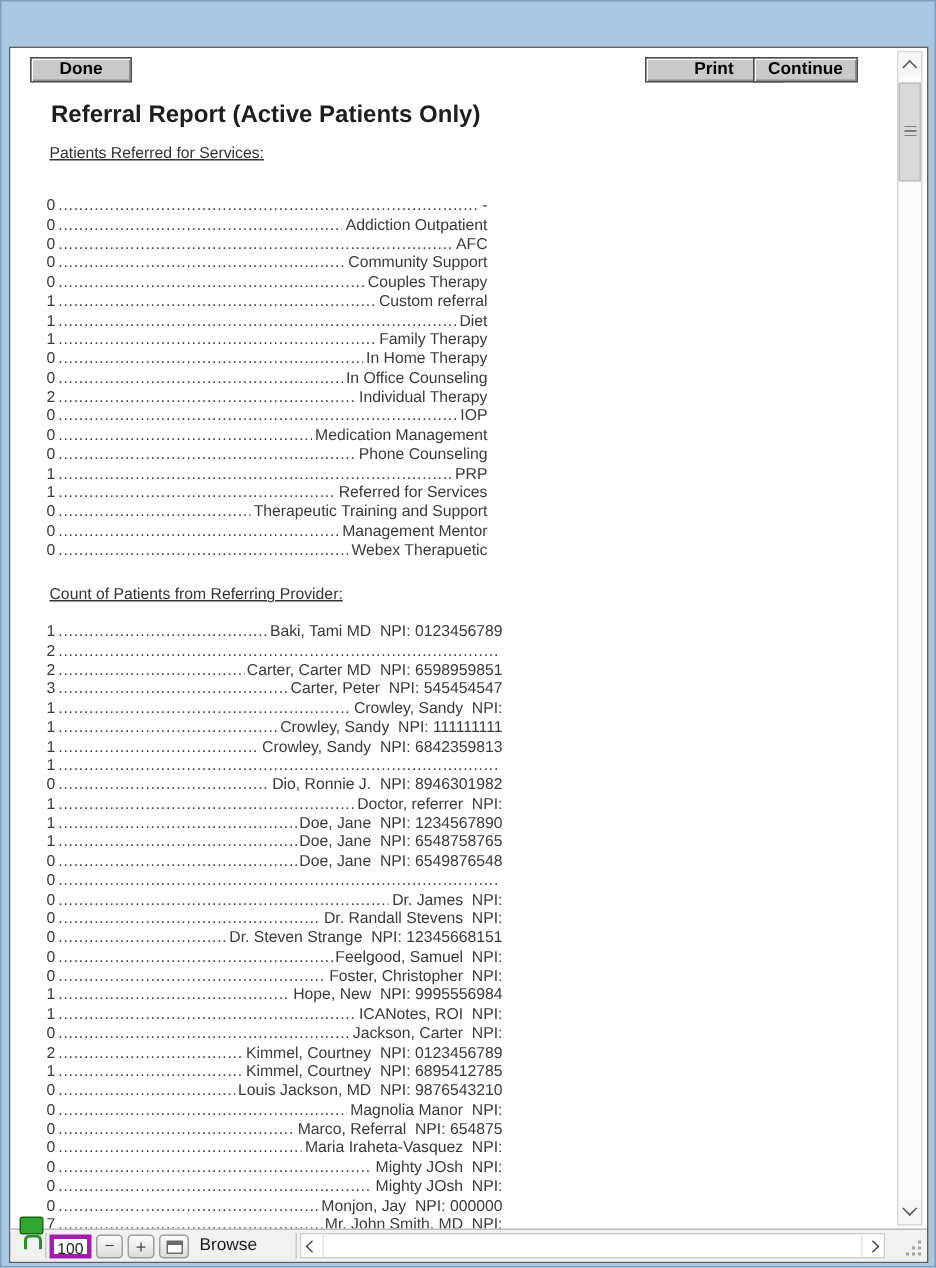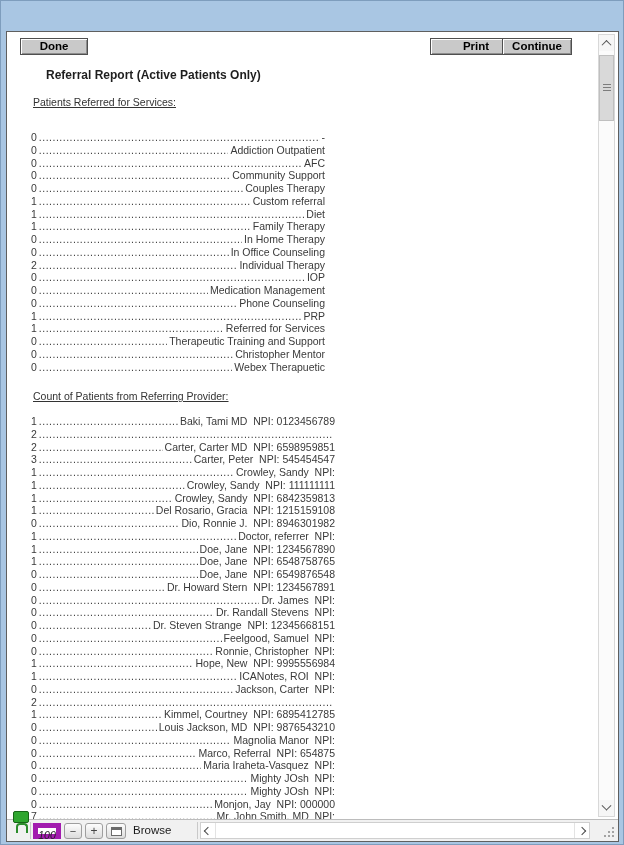--- a/index.html
+++ b/index.html
@@ -40,22 +40,22 @@
   .tbtn { position:absolute; top:6px; height:17px; background:#c9c9c9;
     border:1px solid #4f4f4f;
     box-shadow: inset 1px 1px 0 #ffffff, inset -1px -1px 0 #8d8d8d;
     font-size:11.5px; font-weight:bold; color:#000; text-align:center;
     line-height:14px; cursor:default; }
   .tbtn.done { left:13px; width:68px; }
   .tbtn.print { left:423px; width:92px; }
   .tbtn.continue { left:495px; width:70px; }
 
   
-  .rpt-title { position:absolute; left:27px; top:36px; font-size:12px;
-    font-weight:bold; color:#1e1e1e; white-space:pre;margin-left:12px; }
+  .rpt-title { position:absolute; left:27px; top:36px; font-size:16px;
+    font-weight:bold; color:#1e1e1e; white-space:pre; }
   .sec-heading { position:absolute; font-size:10.5px; color:#333;
     text-decoration:underline; white-space:pre; }
   .sec1-heading { left:26px; top:64px; }
   .sec2-heading { left:26px; top:358px; }
   .rows { position:absolute; font-size:10.5px; color:#3a3a3a; }
   .rows1 { left:24px; top:99px;  width:294px; }
   .rows2 { left:24px; top:383px; width:304px; }
   .r-row { display:flex; align-items:baseline; height:12.75px; line-height:12.75px; }
   .r-row .count { flex:0 0 auto; white-space:pre; }
   .r-row .dots { flex:1 1 auto; overflow:hidden; white-space:nowrap;
@@ -84,22 +84,22 @@
   .statusbar { position:absolute; left:0; bottom:0; width:100%; height:22px;
     background:#f1f1f1; border-top:1px solid #bcbcbc; }
   .lock-btn { position:absolute; left:6px; top:3px; width:15px; height:16px; }
   .lock { position:relative; width:14px; height:16px; }
   .lock::before { content:''; position:absolute; top:0; left:3px; width:8px; height:8px;
     border:2px solid #2c8c2c; border-bottom:none; border-radius:4px 4px 0 0; }
   .lock::after { content:''; position:absolute; bottom:0; left:0; width:14px; height:10px;
     background:#2fa62f; border:1px solid #176617; border-radius:2px; }
   .sb-sep { position:absolute; top:2px; width:1px; height:17px; background:#c9c9c9; }
   .zoom-box { position:absolute; left:26px; top:3px; width:28px; height:16px;
-    background:#fff; border:5px solid #a21caf; font-size:10.5px; color:#222;
-    text-align:center; line-height:14px;font-style:italic; }
+    background:#fff; border:3px solid #a21caf; font-size:10.5px; color:#222;
+    text-align:center; line-height:14px; }
   .sb-btn { position:absolute; top:3px; width:18px; height:16px;
     background:linear-gradient(#fdfdfd,#dcdcdc); border:1px solid #9e9e9e;
     border-radius:3px; display:flex; align-items:center; justify-content:center;
     font-size:11px; color:#444; line-height:1; }
   .sb-btn.zoom-out { left:57px; }
   .sb-btn.zoom-in  { left:78px; font-size:12px; }
   .sb-btn.layout-mode { left:99px; width:20px; }
   .layout-glyph { width:11px; height:9px; background:#fff; border:1px solid #6b6b6b;
     border-top-width:3px; }
   .mode-label { position:absolute; left:126px; top:4px; width:56px; text-align:left;
@@ -231,21 +231,21 @@
             <span class="lab">Referred for Services</span>
           </div>
           <div class="r-row">
             <span class="count">0</span>
             <span class="dots">......................................................................................................................................................</span>
             <span class="lab">Therapeutic Training and Support</span>
           </div>
           <div class="r-row">
             <span class="count">0</span>
             <span class="dots">......................................................................................................................................................</span>
-            <span class="lab">Christopher Mentor</span>
+            <span class="lab">Management Mentor</span>
           </div>
           <div class="r-row">
             <span class="count">0</span>
             <span class="dots">......................................................................................................................................................</span>
             <span class="lab">Webex Therapuetic</span>
           </div>
         </div>
 
       <div class="sec-heading sec2-heading">Count of Patients from Referring Provider:</div>
       <div class="rows rows2">
@@ -279,21 +279,20 @@
             <span class="lab">Crowley, Sandy  NPI: 111111111</span>
           </div>
           <div class="r-row">
             <span class="count">1</span>
             <span class="dots">......................................................................................................................................................</span>
             <span class="lab">Crowley, Sandy  NPI: 6842359813</span>
           </div>
           <div class="r-row">
             <span class="count">1</span>
             <span class="dots">......................................................................................................................................................</span>
-            <span class="lab">Del Rosario, Gracia  NPI: 1215159108</span>
           </div>
           <div class="r-row">
             <span class="count">0</span>
             <span class="dots">......................................................................................................................................................</span>
             <span class="lab">Dio, Ronnie J.  NPI: 8946301982</span>
           </div>
           <div class="r-row">
             <span class="count">1</span>
             <span class="dots">......................................................................................................................................................</span>
             <span class="lab">Doctor, referrer  NPI:</span>
@@ -309,21 +308,20 @@
             <span class="lab">Doe, Jane  NPI: 6548758765</span>
           </div>
           <div class="r-row">
             <span class="count">0</span>
             <span class="dots">......................................................................................................................................................</span>
             <span class="lab">Doe, Jane  NPI: 6549876548</span>
           </div>
           <div class="r-row">
             <span class="count">0</span>
             <span class="dots">......................................................................................................................................................</span>
-            <span class="lab">Dr. Howard Stern  NPI: 1234567891</span>
           </div>
           <div class="r-row">
             <span class="count">0</span>
             <span class="dots">......................................................................................................................................................</span>
             <span class="lab">Dr. James  NPI:</span>
           </div>
           <div class="r-row">
             <span class="count">0</span>
             <span class="dots">......................................................................................................................................................</span>
             <span class="lab">Dr. Randall Stevens  NPI:</span>
@@ -334,40 +332,41 @@
             <span class="lab">Dr. Steven Strange  NPI: 12345668151</span>
           </div>
           <div class="r-row">
             <span class="count">0</span>
             <span class="dots">......................................................................................................................................................</span>
             <span class="lab">Feelgood, Samuel  NPI:</span>
           </div>
           <div class="r-row">
             <span class="count">0</span>
             <span class="dots">......................................................................................................................................................</span>
-            <span class="lab">Ronnie, Christopher  NPI:</span>
+            <span class="lab">Foster, Christopher  NPI:</span>
           </div>
           <div class="r-row">
             <span class="count">1</span>
             <span class="dots">......................................................................................................................................................</span>
             <span class="lab">Hope, New  NPI: 9995556984</span>
           </div>
           <div class="r-row">
             <span class="count">1</span>
             <span class="dots">......................................................................................................................................................</span>
             <span class="lab">ICANotes, ROI  NPI:</span>
           </div>
           <div class="r-row">
             <span class="count">0</span>
             <span class="dots">......................................................................................................................................................</span>
             <span class="lab">Jackson, Carter  NPI:</span>
           </div>
           <div class="r-row">
             <span class="count">2</span>
             <span class="dots">......................................................................................................................................................</span>
+            <span class="lab">Kimmel, Courtney  NPI: 0123456789</span>
           </div>
           <div class="r-row">
             <span class="count">1</span>
             <span class="dots">......................................................................................................................................................</span>
             <span class="lab">Kimmel, Courtney  NPI: 6895412785</span>
           </div>
           <div class="r-row">
             <span class="count">0</span>
             <span class="dots">......................................................................................................................................................</span>
             <span class="lab">Louis Jackson, MD  NPI: 9876543210</span>

